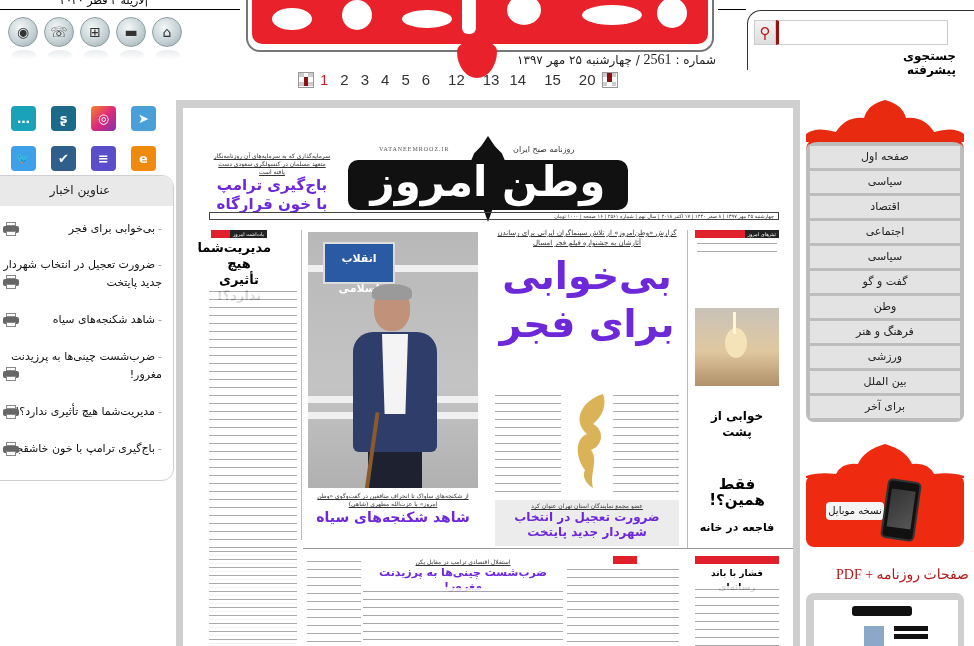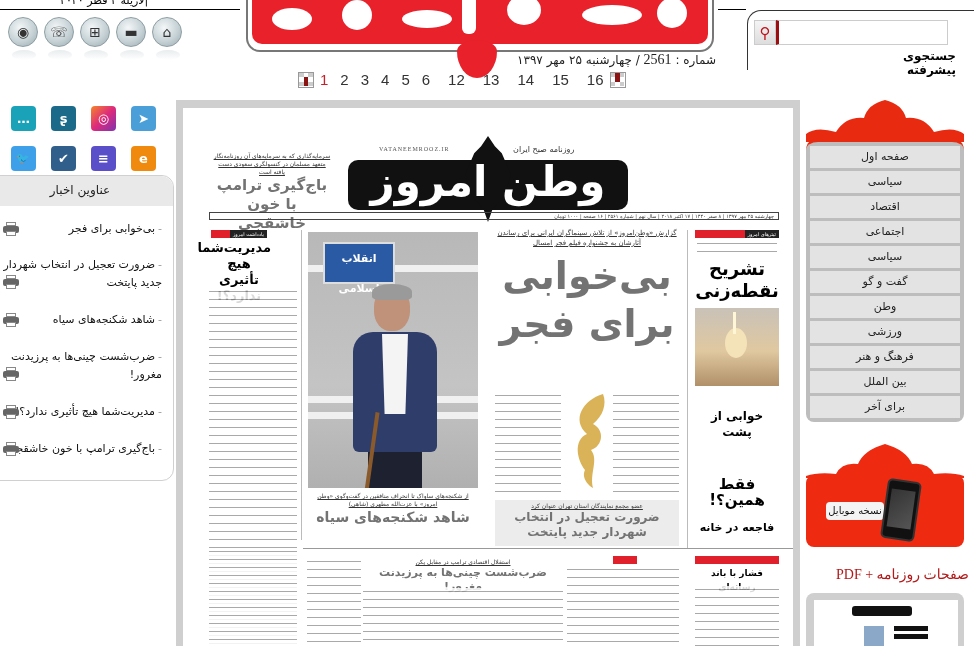--- a/index.html
+++ b/index.html
@@ -55,21 +55,21 @@
   .paper-frame { position: absolute; left: 176px; top: 100px; width: 624px; height: 546px; background: #cfcfcf; }
   .paper { position: absolute; left: 183px; top: 108px; width: 610px; height: 538px; background: #fff; overflow: hidden; }
   .mast-bar { position: absolute; left: 165px; top: 52px; width: 280px; height: 50px; background: #111; border-radius: 10px; }
   .mast-title { position: absolute; left: 165px; top: 44px; width: 280px; text-align:center; color: #fff; font-size: 42px; font-weight: bold; direction: rtl; line-height: 60px; letter-spacing: -2px; }
   .mast-dome { position: absolute; left: 282px; top: 28px; width: 46px; height: 86px; background: #111; clip-path: polygon(50% 0, 65% 12%, 80% 20%, 100% 45%, 85% 70%, 60% 85%, 50% 100%, 40% 85%, 15% 70%, 0 45%, 20% 20%, 35% 12%); }
   .mast-sub { position: absolute; left: 330px; top: 37px; font-size: 8px; color: #333; direction: rtl; }
   .mast-sub-en { position: absolute; left: 196px; top: 38px; font-size: 6px; color: #555; font-family: "Liberation Serif", serif; letter-spacing: 1px; }
 
   .mast-side { position: absolute; direction: rtl; text-align: center; }
   .mast-side .kick { font-size: 6px; color: #333; line-height: 8px; text-decoration: underline; }
-  .mast-side .hl { font-size: 15px; font-weight: bold; color: #737373; line-height: 19px; }
+  .mast-side .hl { font-size: 15px; font-weight: bold; color: #6d28d9; line-height: 19px; }
 
   .date-strip { position: absolute; left: 26px; top: 104px; width: 570px; height: 8px; border: 1px solid #444; font-size: 5px; color: #333; line-height: 6px; direction: rtl; padding: 0 4px; white-space: nowrap; overflow: hidden; }
 
   .col-rule { position: absolute; background: #bbb; width: 1px; }
   .txt-block { position: absolute; background-image: repeating-linear-gradient(#fff 0, #fff 3px, #9a9a9a 3px, #9a9a9a 4px, #fff 4px, #fff 8px); opacity: .85; }
 
   .section-tag { position: absolute; height: 8px; background: #e0202a; }
   .section-tag .lab { position: absolute; right: 0; top: 0; height: 8px; background: #222; color:#fff; font-size: 5px; padding: 0 3px; line-height: 8px; direction: rtl; }
 
   .big-hl { position: absolute; direction: rtl; text-align: center; font-weight: bold; color: #000; }
@@ -158,23 +158,23 @@
       <span class="g"></span>
   </div>
   <span class="p active">1</span>
   <span class="p">2</span>
   <span class="p">3</span>
   <span class="p">4</span>
   <span class="p">5</span>
   <span class="p">6</span>
   <span class="p" style="margin-left:12px;">12</span>
   <span class="p" style="margin-left:12px;">13</span>
-  <span class="p" style="margin-left:12px;">14</span>
+  <span class="p" style="margin-left:4px;">14</span>
   <span class="p" style="margin-left:12px;">15</span>
-  <span class="p" style="margin-left:12px;">16</span>
+  <span class="p" style="margin-left:12px;">20</span>
   <div class="nav-sq" title="next">
     <span class="g"></span>
       <span class="d"></span>
       <span class="g"></span>
     <span></span>
       <span class="d"></span>
       <span></span>
     <span class="g"></span>
       <span></span>
       <span class="g"></span>
@@ -260,21 +260,21 @@
       <div class="pp"></div>
     </div>
 </div>
 
 <div class="paper-frame"></div>
 <div class="paper">
 
   <div class="mast-side" style="left:30px;top:44px;width:118px;">
     <div class="kick">سرمایه‌گذاری که به سرمایه‌های آن روزنامه‌نگار متعهد مسلمان در کنسولگری سعودی دست یافته است</div>
     <div class="hl">باج‌گیری ترامپ</div>
-    <div class="hl">با خون خاشقجی</div>
+    <div class="hl">با خون قرارگاه</div>
   </div>
 
   <div class="mast-sub-en">VATANEEMROOZ.IR</div>
   <div class="mast-sub">روزنامه صبح ایران</div>
   <div class="mast-bar"></div>
   <div class="mast-dome"></div>
   <div class="mast-title">وطن امروز</div>
 
 
   <div class="date-strip">
@@ -320,21 +320,20 @@
       <div class="kick">عضو مجمع نمایندگان استان تهران عنوان کرد</div>
       <div class="hl" style="font-size:12px;line-height:15px;">ضرورت تعجیل در انتخاب شهردار جدید پایتخت</div>
     </div>
   </div>
 
   <div class="col-rule" style="left:504px;top:122px;height:318px;"></div>
   <div class="section-tag" style="left:512px;top:122px;width:84px;">
       <span class="lab">تیترهای امروز</span>
     </div>
   <div class="txt-block" style="left:514px;top:132px;width:80px;height:16px;"></div>
-  <div class="big-hl" style="left:512px;top:150px;width:84px;font-size:18px;line-height:22px;">تشریح نقطه‌زنی</div>
   <div style="position:absolute;left:512px;top:200px;width:84px;height:78px;background:linear-gradient(180deg,#c9c2b8 0%,#e0c8a0 55%,#b09068 100%);">
     <div style="position:absolute;left:30px;top:20px;width:22px;height:30px;border-radius:50%;background:#f4e2b8;"></div>
     <div style="position:absolute;left:38px;top:4px;width:3px;height:22px;background:#fff6d8;"></div>
   </div>
   <div class="big-hl" style="left:512px;top:300px;width:84px;font-size:12px;line-height:16px;">خوابی از پشت</div>
   <div class="big-hl" style="left:512px;top:368px;width:84px;font-size:15px;line-height:16px;">فقط همین؟!</div>
   <div class="big-hl" style="left:512px;top:412px;width:84px;font-size:11px;line-height:16px;">فاجعه در خانه</div>
 
   <div style="position:absolute;left:120px;top:440px;width:490px;height:1px;background:#999;"></div>
   <div class="txt-block" style="left:26px;top:440px;width:88px;height:98px;"></div>
@@ -355,22 +354,22 @@
   <path d="M0 46 L0 38 Q10 30 30 36 Q40 20 58 22 Q62 8 79 4 Q96 8 100 22 Q118 20 128 36 Q148 30 158 38 L158 46 Z" fill="#e82a10"></path>
 </svg>
 <div class="menu">
   <div class="menu-item">صفحه اول</div>
   <div class="menu-item">سیاسی</div>
   <div class="menu-item">اقتصاد</div>
   <div class="menu-item">اجتماعی</div>
   <div class="menu-item">سیاسی</div>
   <div class="menu-item">گفت و گو</div>
   <div class="menu-item">وطن</div>
+  <div class="menu-item">فرهنگ و هنر</div>
   <div class="menu-item">ورزشی</div>
-  <div class="menu-item">فرهنگ و هنر</div>
   <div class="menu-item">بین الملل</div>
   <div class="menu-item">برای آخر</div>
 </div>
 
 <svg class="mobile-dome" viewBox="0 0 158 40">
   <path d="M0 40 L0 38 Q12 34 30 36 Q36 24 52 26 Q58 12 79 6 Q100 12 106 26 Q122 24 128 36 Q146 34 158 38 L158 40 Z" fill="#ee2a10"></path>
 </svg>
 <div class="mobile-box"></div>
 <div class="mobile-label">نسخه موبایل</div>
 <div class="phone"></div>

